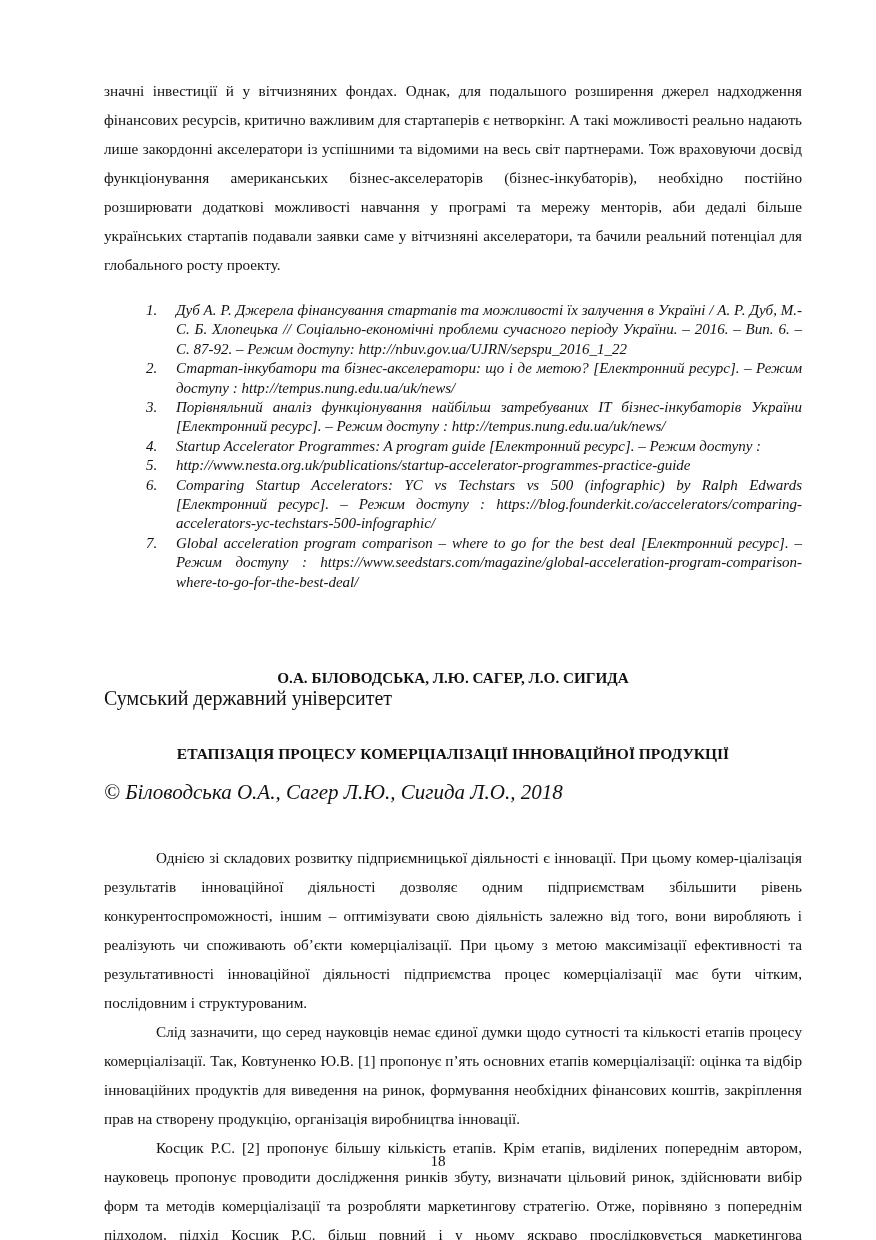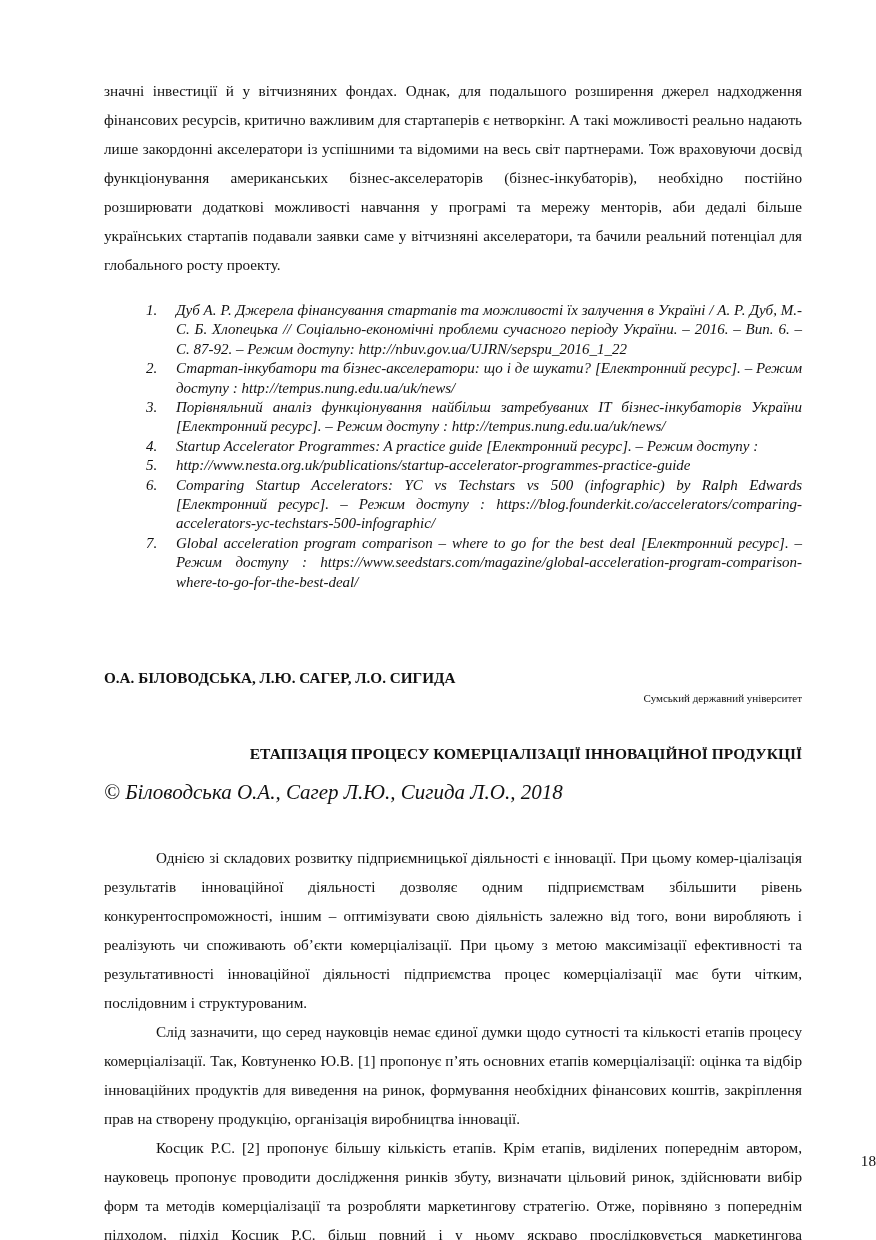--- a/index.html
+++ b/index.html
@@ -5,39 +5,39 @@
   html, body { margin:0; padding:0; background:#ffffff; }
   body { width:876px; height:1240px; position:relative; overflow:hidden;
          font-family:"Liberation Serif", serif; color:#111; }
   .page { position:absolute; left:104px; top:76px; width:698px; }
   p { margin:0; font-size:15.2px; line-height:29px; text-align:justify; }
   .indent { text-indent:52px; }
   .refs { margin:22px 0 0 0; padding:0; list-style:none; }
   .refs li { position:relative; padding-left:72px; font-style:italic;
              font-size:15px; line-height:19.4px; text-align:justify; }
   .refs li .num { position:absolute; left:42px; top:0; font-style:italic; }
-  .authors { margin-top:75px; text-align:left; font-weight:bold; font-size:15.2px; line-height:21px; }
-  .affil { text-align:right; font-size:11px; line-height:21px; }
-  .title { margin-top:34px; text-align:right; font-weight:bold; font-size:15.5px; line-height:22px; }
+  .authors { margin-top:75px; text-align:center; font-weight:bold; font-size:15.2px; line-height:21px; }
+  .affil { font-size:20px; line-height:21px; }
+  .title { margin-top:34px; text-align:center; font-weight:bold; font-size:15.5px; line-height:22px; }
   .copyright { margin-top:17px; font-style:italic; font-size:21px; line-height:21px; }
   .body-start { margin-top:40px; }
-  .pagenum { position:absolute; left:0; width:876px; top:1152px; text-align:right;
+  .pagenum { position:absolute; left:0; width:876px; top:1152px; text-align:center;
              font-size:15.2px; }
 </style>
 </head>
 <body>
 
 <div class="page">
   <p>значні інвестиції й у вітчизняних фондах. Однак, для подальшого розширення джерел надходження фінансових ресурсів, критично важливим для стартаперів є нетворкінг. А такі можливості реально надають лише закордонні акселератори із успішними та відомими на весь світ партнерами. Тож враховуючи досвід функціонування американських бізнес-акселераторів (бізнес-інкубаторів), необхідно постійно розширювати додаткові можливості навчання у програмі та мережу менторів, аби дедалі більше українських стартапів подавали заявки саме у вітчизняні акселератори, та бачили реальний потенціал для глобального росту проекту.</p>
 
   <ol class="refs">
     <li><span class="num">1.</span><span>Дуб А. Р. Джерела фінансування стартапів та можливості їх залучення в Україні / А. Р. Дуб, М.-С. Б. Хлопецька // Соціально-економічні проблеми сучасного періоду України. – 2016. – Вип. 6. – С. 87-92. – Режим доступу: http://nbuv.gov.ua/UJRN/sepspu_2016_1_22</span></li>
-    <li><span class="num">2.</span><span>Стартап-інкубатори та бізнес-акселератори: що і де шукати? [Електронний ресурс]. – Режим доступу : http://tempus.nung.edu.ua/uk/news/</span></li>
+    <li><span class="num">2.</span><span>Стартап-інкубатори та бізнес-акселератори: що і де метою? [Електронний ресурс]. – Режим доступу : http://tempus.nung.edu.ua/uk/news/</span></li>
     <li><span class="num">3.</span><span>Порівняльний аналіз функціонування найбільш затребуваних IT бізнес-інкубаторів України [Електронний ресурс]. – Режим доступу : http://tempus.nung.edu.ua/uk/news/</span></li>
-    <li><span class="num">4.</span><span>Startup Accelerator Programmes: A practice guide [Електронний ресурс]. – Режим доступу :</span></li>
+    <li><span class="num">4.</span><span>Startup Accelerator Programmes: A program guide [Електронний ресурс]. – Режим доступу :</span></li>
     <li><span class="num">5.</span><span>http://www.nesta.org.uk/publications/startup-accelerator-programmes-practice-guide</span></li>
     <li><span class="num">6.</span><span>Comparing Startup Accelerators: YC vs Techstars vs 500 (infographic) by Ralph Edwards [Електронний ресурс]. – Режим доступу : https://blog.founderkit.co/accelerators/comparing-accelerators-yc-techstars-500-infographic/</span></li>
     <li><span class="num">7.</span><span>Global acceleration program comparison – where to go for the best deal [Електронний ресурс]. – Режим доступу : https://www.seedstars.com/magazine/global-acceleration-program-comparison-where-to-go-for-the-best-deal/</span></li>
   </ol>
 
   <div class="authors">О.А. БІЛОВОДСЬКА, Л.Ю. САГЕР, Л.О. СИГИДА</div>
   <div class="affil">Сумський державний університет</div>
 
   <div class="title">ЕТАПІЗАЦІЯ ПРОЦЕСУ КОМЕРЦІАЛІЗАЦІЇ ІННОВАЦІЙНОЇ ПРОДУКЦІЇ</div>
   <div class="copyright">© Біловодська О.А., Сагер Л.Ю., Сигида Л.О., 2018</div>

